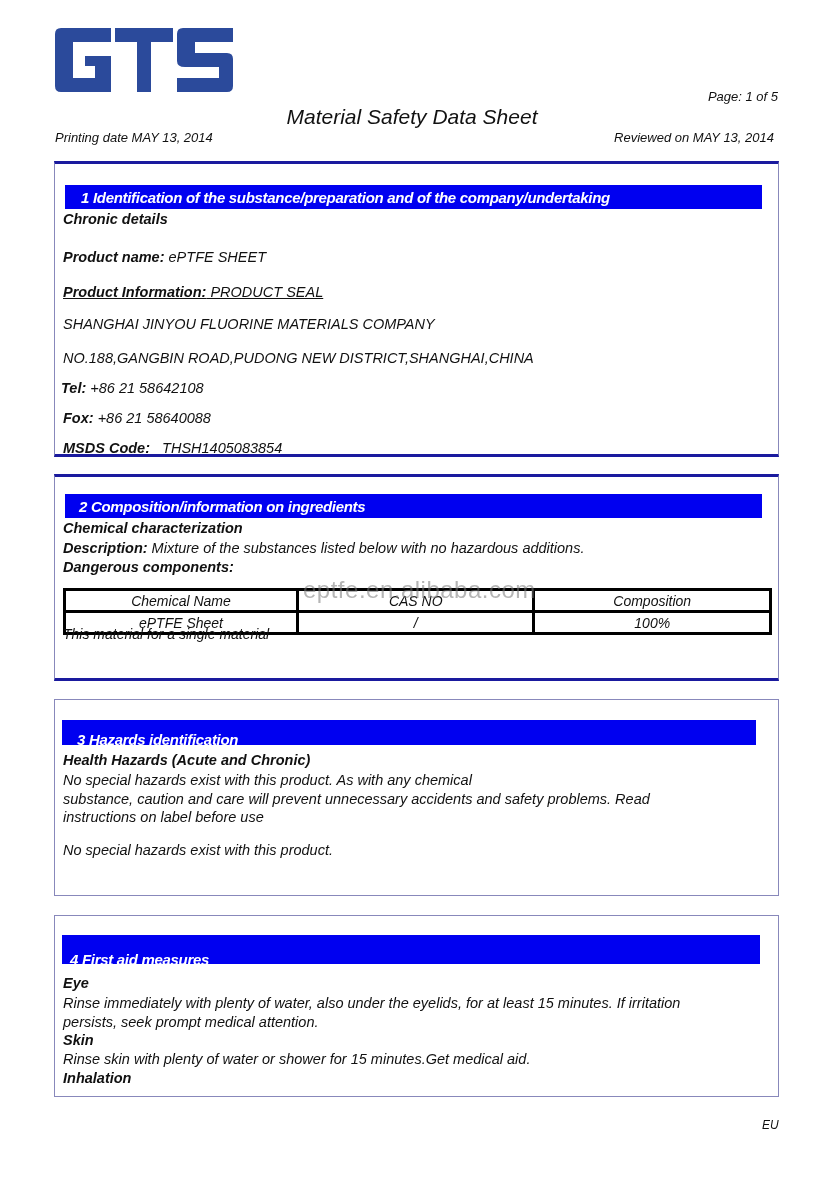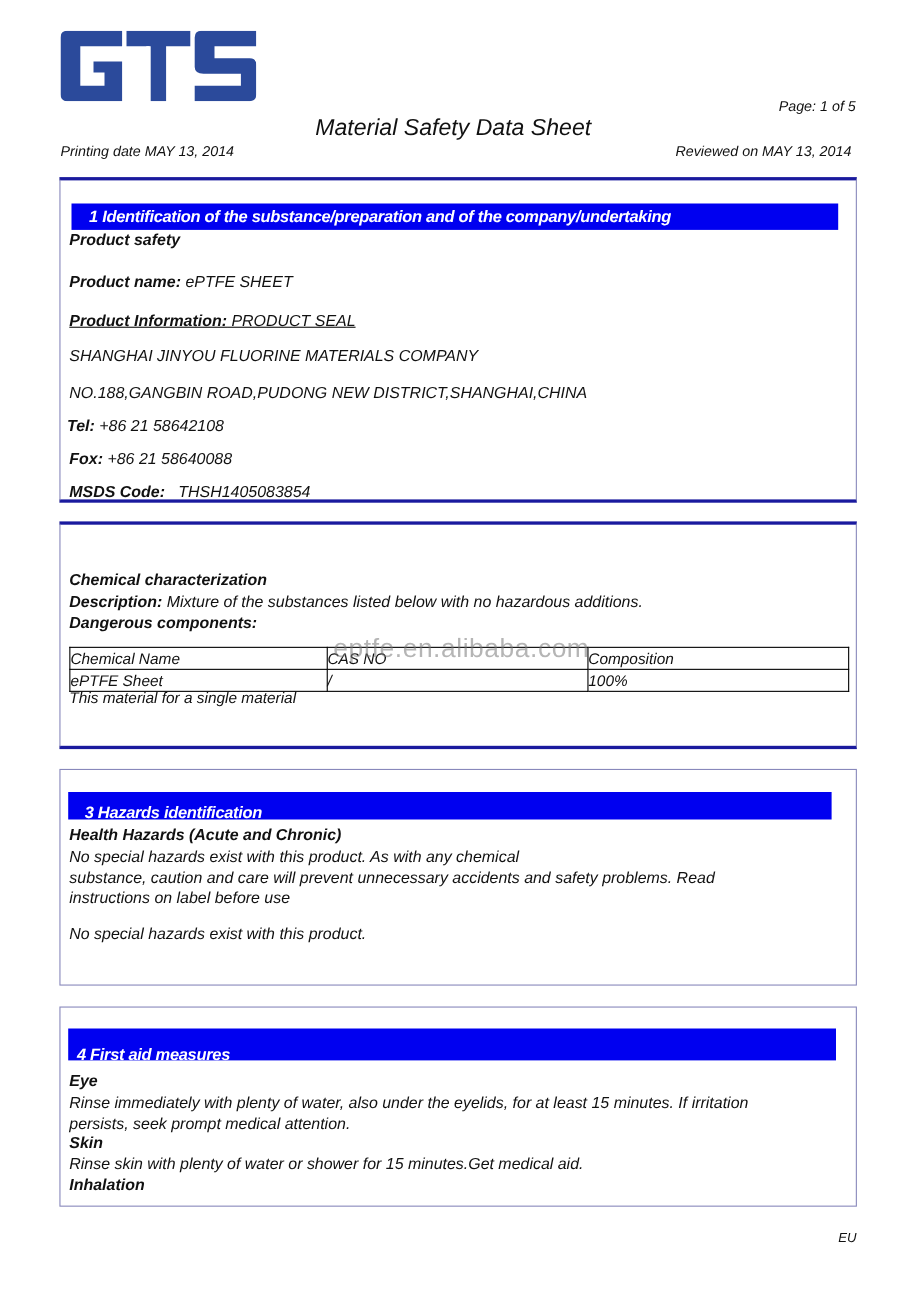--- a/index.html
+++ b/index.html
@@ -14,21 +14,21 @@
 
   .section { position: absolute; left: 54px; width: 725px; border: 1px solid #8888bb; box-sizing: border-box; }
   .section.top-dark { border-top: 3px solid #1a1a9e; }
   .section.bottom-dark { border-bottom: 3px solid #1a1a9e; }
   .banner { position: absolute; background: #0000f0; color: #fff; font-weight: bold; font-size: 15px;
             letter-spacing: -0.3px; white-space: nowrap; overflow: hidden; }
   .line { position: absolute; left: 8px; font-size: 14.5px; white-space: nowrap; }
   .b { font-weight: bold; }
 
   table.comp { position: absolute; left: 8px; top: 111px; width: 709px; border-collapse: collapse; font-size: 14px; }
-  table.comp td { border: 1px solid #000000; padding: 0; height: 19px; line-height: 18px; }
+  table.comp td { border: 3px solid #000000; text-align: center; padding: 0; height: 19px; line-height: 18px; }
   .watermark { position: absolute; left: 248px; top: 99px; font-size: 24px; color: rgba(120,120,120,0.55);
                font-style: normal; letter-spacing: 0.5px; pointer-events: none; }
   .eu { left: 762px; top: 1118px; font-size: 12px; }
 </style>
 </head>
 <body>
 
 <div class="abs logo">
   <svg width="178" height="64" viewBox="0 0 178 64">
 
@@ -41,41 +41,42 @@
   </svg>
 </div>
 
 <div class="abs page-num">Page: 1 of 5</div>
 <div class="abs title">Material Safety Data Sheet</div>
 <div class="abs print-date">Printing date MAY 13, 2014</div>
 <div class="abs reviewed">Reviewed on MAY 13, 2014</div>
 
 <div class="section top-dark bottom-dark" style="top:161px; height:296px;">
   <div class="banner" style="left:10px; top:21px; width:697px; height:24px; line-height:25px; padding-left:16px; box-sizing:border-box;">1 Identification of the substance/preparation and of the company/undertaking</div>
-  <div class="line b" style="top:47px;">Product safety</div>
+  <div class="line b" style="top:47px;">Chronic details</div>
   <div class="line" style="top:85px;">
     <span class="b">Product name:</span><span> ePTFE SHEET</span>
   </div>
   <div class="line" style="top:120px;text-decoration:underline;">
     <span class="b">Product Information:</span><span> PRODUCT SEAL</span>
   </div>
   <div class="line" style="top:152px;">SHANGHAI JINYOU FLUORINE MATERIALS COMPANY</div>
   <div class="line" style="top:186px;">NO.188,GANGBIN ROAD,PUDONG NEW DISTRICT,SHANGHAI,CHINA</div>
   <div class="line" style="top:216px; left:6px;">
     <span class="b">Tel:</span><span> +86 21 58642108</span>
   </div>
   <div class="line" style="top:246px;">
     <span class="b">Fox:</span><span> +86 21 58640088</span>
   </div>
   <div class="line" style="top:276px;">
     <span class="b">MSDS Code:</span><span style="white-space:pre;">   THSH1405083854</span>
   </div>
 </div>
 
 <div class="section top-dark bottom-dark" style="top:474px; height:207px;">
+  <div class="banner" style="left:10px; top:17px; width:697px; height:24px; line-height:25px; padding-left:14px; box-sizing:border-box;">2 Composition/information on ingredients</div>
   <div class="line b" style="top:43px;">Chemical characterization</div>
   <div class="line" style="top:63px;">
     <span class="b">Description:</span><span> Mixture of the substances listed below with no hazardous additions.</span>
   </div>
   <div class="line b" style="top:82px;">Dangerous components:</div>
   <table class="comp">
     <tbody>
         <tr>
       <td style="width:33%;">Chemical Name</td>
       <td style="width:33.5%;">CAS NO</td>

